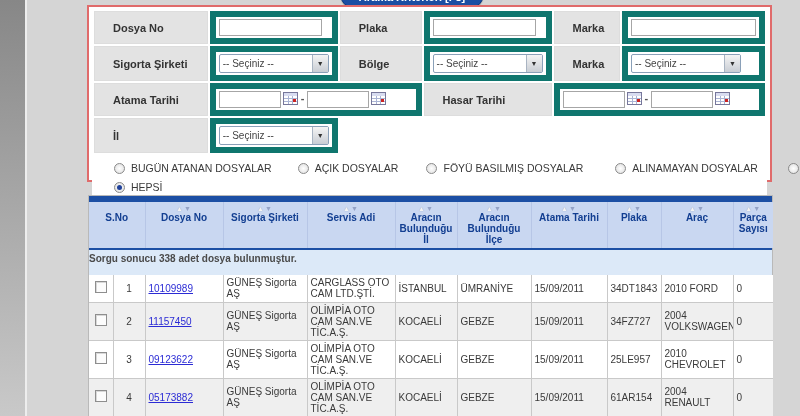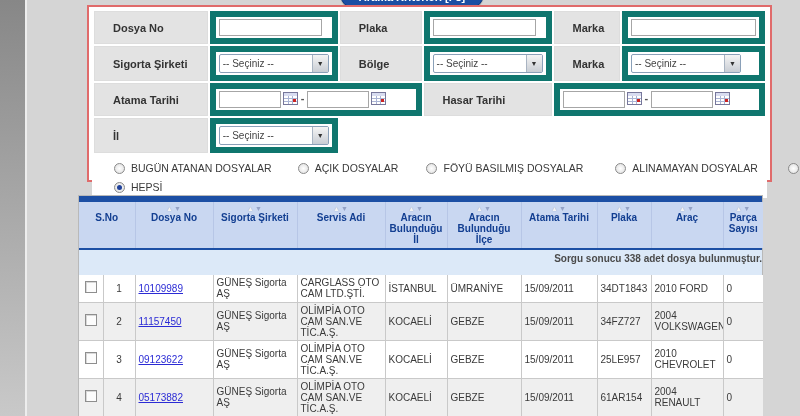--- a/index.html
+++ b/index.html
@@ -75,34 +75,34 @@
   .button-row { border-top:1px solid #D5D5D5; padding-top:9px; display:flex; margin:0 1px; }
   .btn {
     height:25px; line-height:25px; text-align:center; color:#fff; font-weight:bold;
     font-size:10.5px; cursor:pointer; white-space:nowrap;
   }
   .btn-blue  { background:#0D10E8; width:118px; margin-left:21px; }
   .btn-red   { background:#EC0A0A; width:103px; margin-left:52px; }
   .btn-green1{ background:#1D7C1D; width:114px; margin-left:94px; }
   .btn-green2{ background:#1D7C1D; width:114px; margin-left:36px; }
   
-  .grid-panel { position:absolute; left:78px; top:195px; width:685px; background:#fff; border:1px solid #B9B9B9; }
+  .grid-panel { position:absolute; left:88px; top:195px; width:685px; background:#fff; border:1px solid #B9B9B9; }
   .grid-topbar { height:6px; background:#1C4FA4; }
   table.grid { width:100%; border-collapse:collapse; table-layout:fixed; }
   table.grid th {
     background:#C9D7F1; color:#123E91; font-size:10px; font-weight:bold;
     text-align:center; vertical-align:top; padding:1px 1px 3px 1px; height:33px;
     border-right:1px solid #B7C6E6; line-height:11px;
   }
   table.grid th:last-child { border-right:none; }
   .sort-pair { display:block; height:9px; line-height:9px; letter-spacing:1px; }
   .sort-up { color:#F3F3F3; font-size:7px; text-shadow:0 0 1px #7E8CAE; }
   .sort-dn { color:#93A2C6; font-size:7px; }
   .hdr-divider { height:2px; background:#1C4FA4; }
-  .status-band { height:25px; background:#DCE9F8; text-align:right; font-size:10px; font-weight:bold; color:#4A4A4A; padding-top:3px; }
+  .status-band { height:25px; background:#DCE9F8; text-align:left; font-size:10px; font-weight:bold; color:#4A4A4A; padding-top:3px; }
   table.grid td {
     font-size:10px; color:#3A3A3A; padding:2px 3px; height:27px;
     border-right:1px solid #C9C9C9; border-bottom:1px solid #C9C9C9;
     vertical-align:middle; line-height:11px; overflow:hidden;
   }
   table.grid td:last-child { border-right:none; }
   table.grid tr.even td { background:#EFEFEF; }
   table.grid tr.odd td { background:#FFF; }
   td.c-check { text-align:center; }
   td.c-sno { text-align:center; color:#444; }

